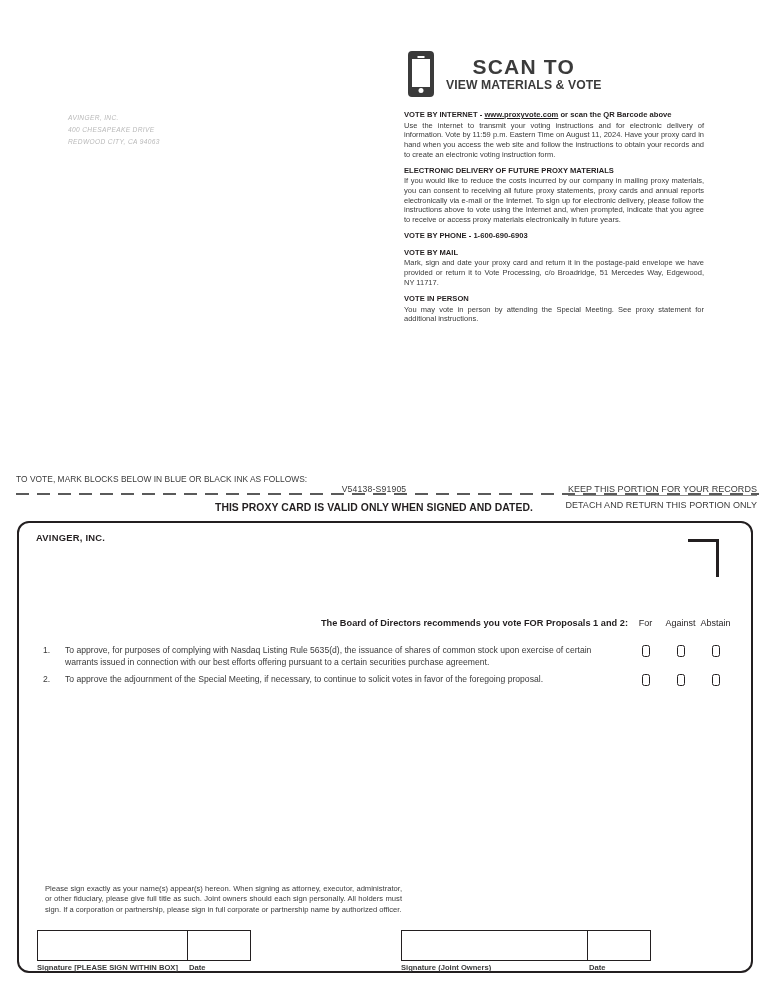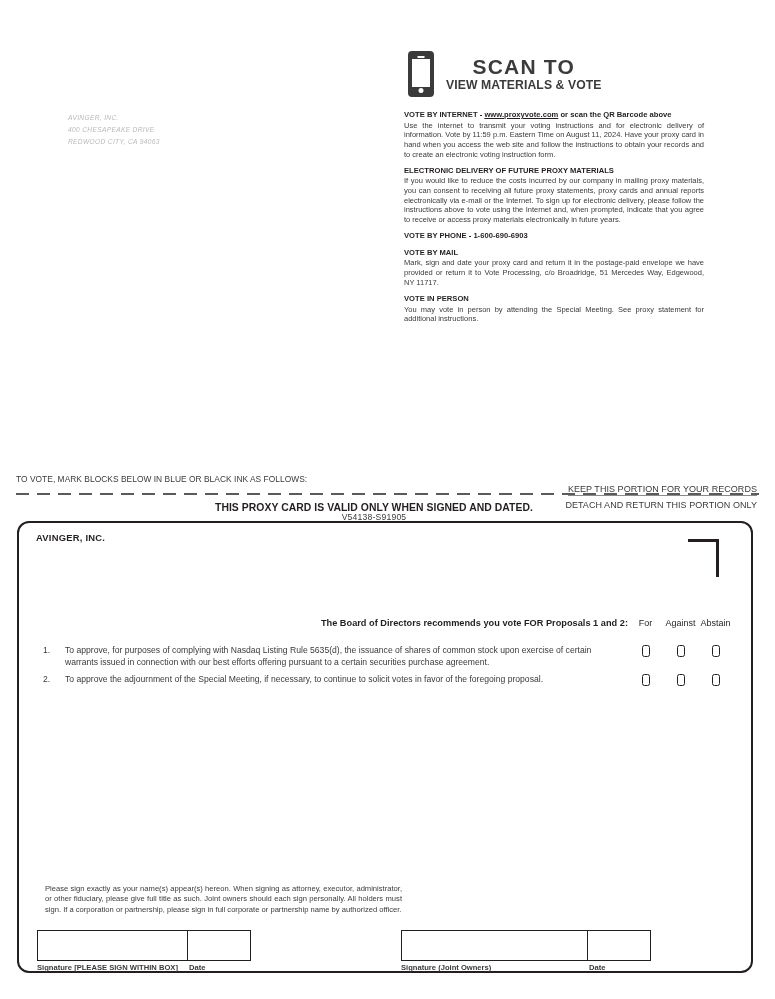--- a/index.html
+++ b/index.html
@@ -153,21 +153,20 @@
   }
   #control-number {
     position: absolute;
     left: 0;
     top: 484px;
     width: 748px;
     text-align: center;
     font-size: 8.6px;
     color: #3a3a3a;
     letter-spacing: 0.2px;
-    margin-top: 28px;
   }
   #valid-notice {
     position: absolute;
     left: 0;
     top: 502px;
     width: 748px;
     text-align: center;
     font-size: 10.4px;
     font-weight: bold;
     color: #231f20;

